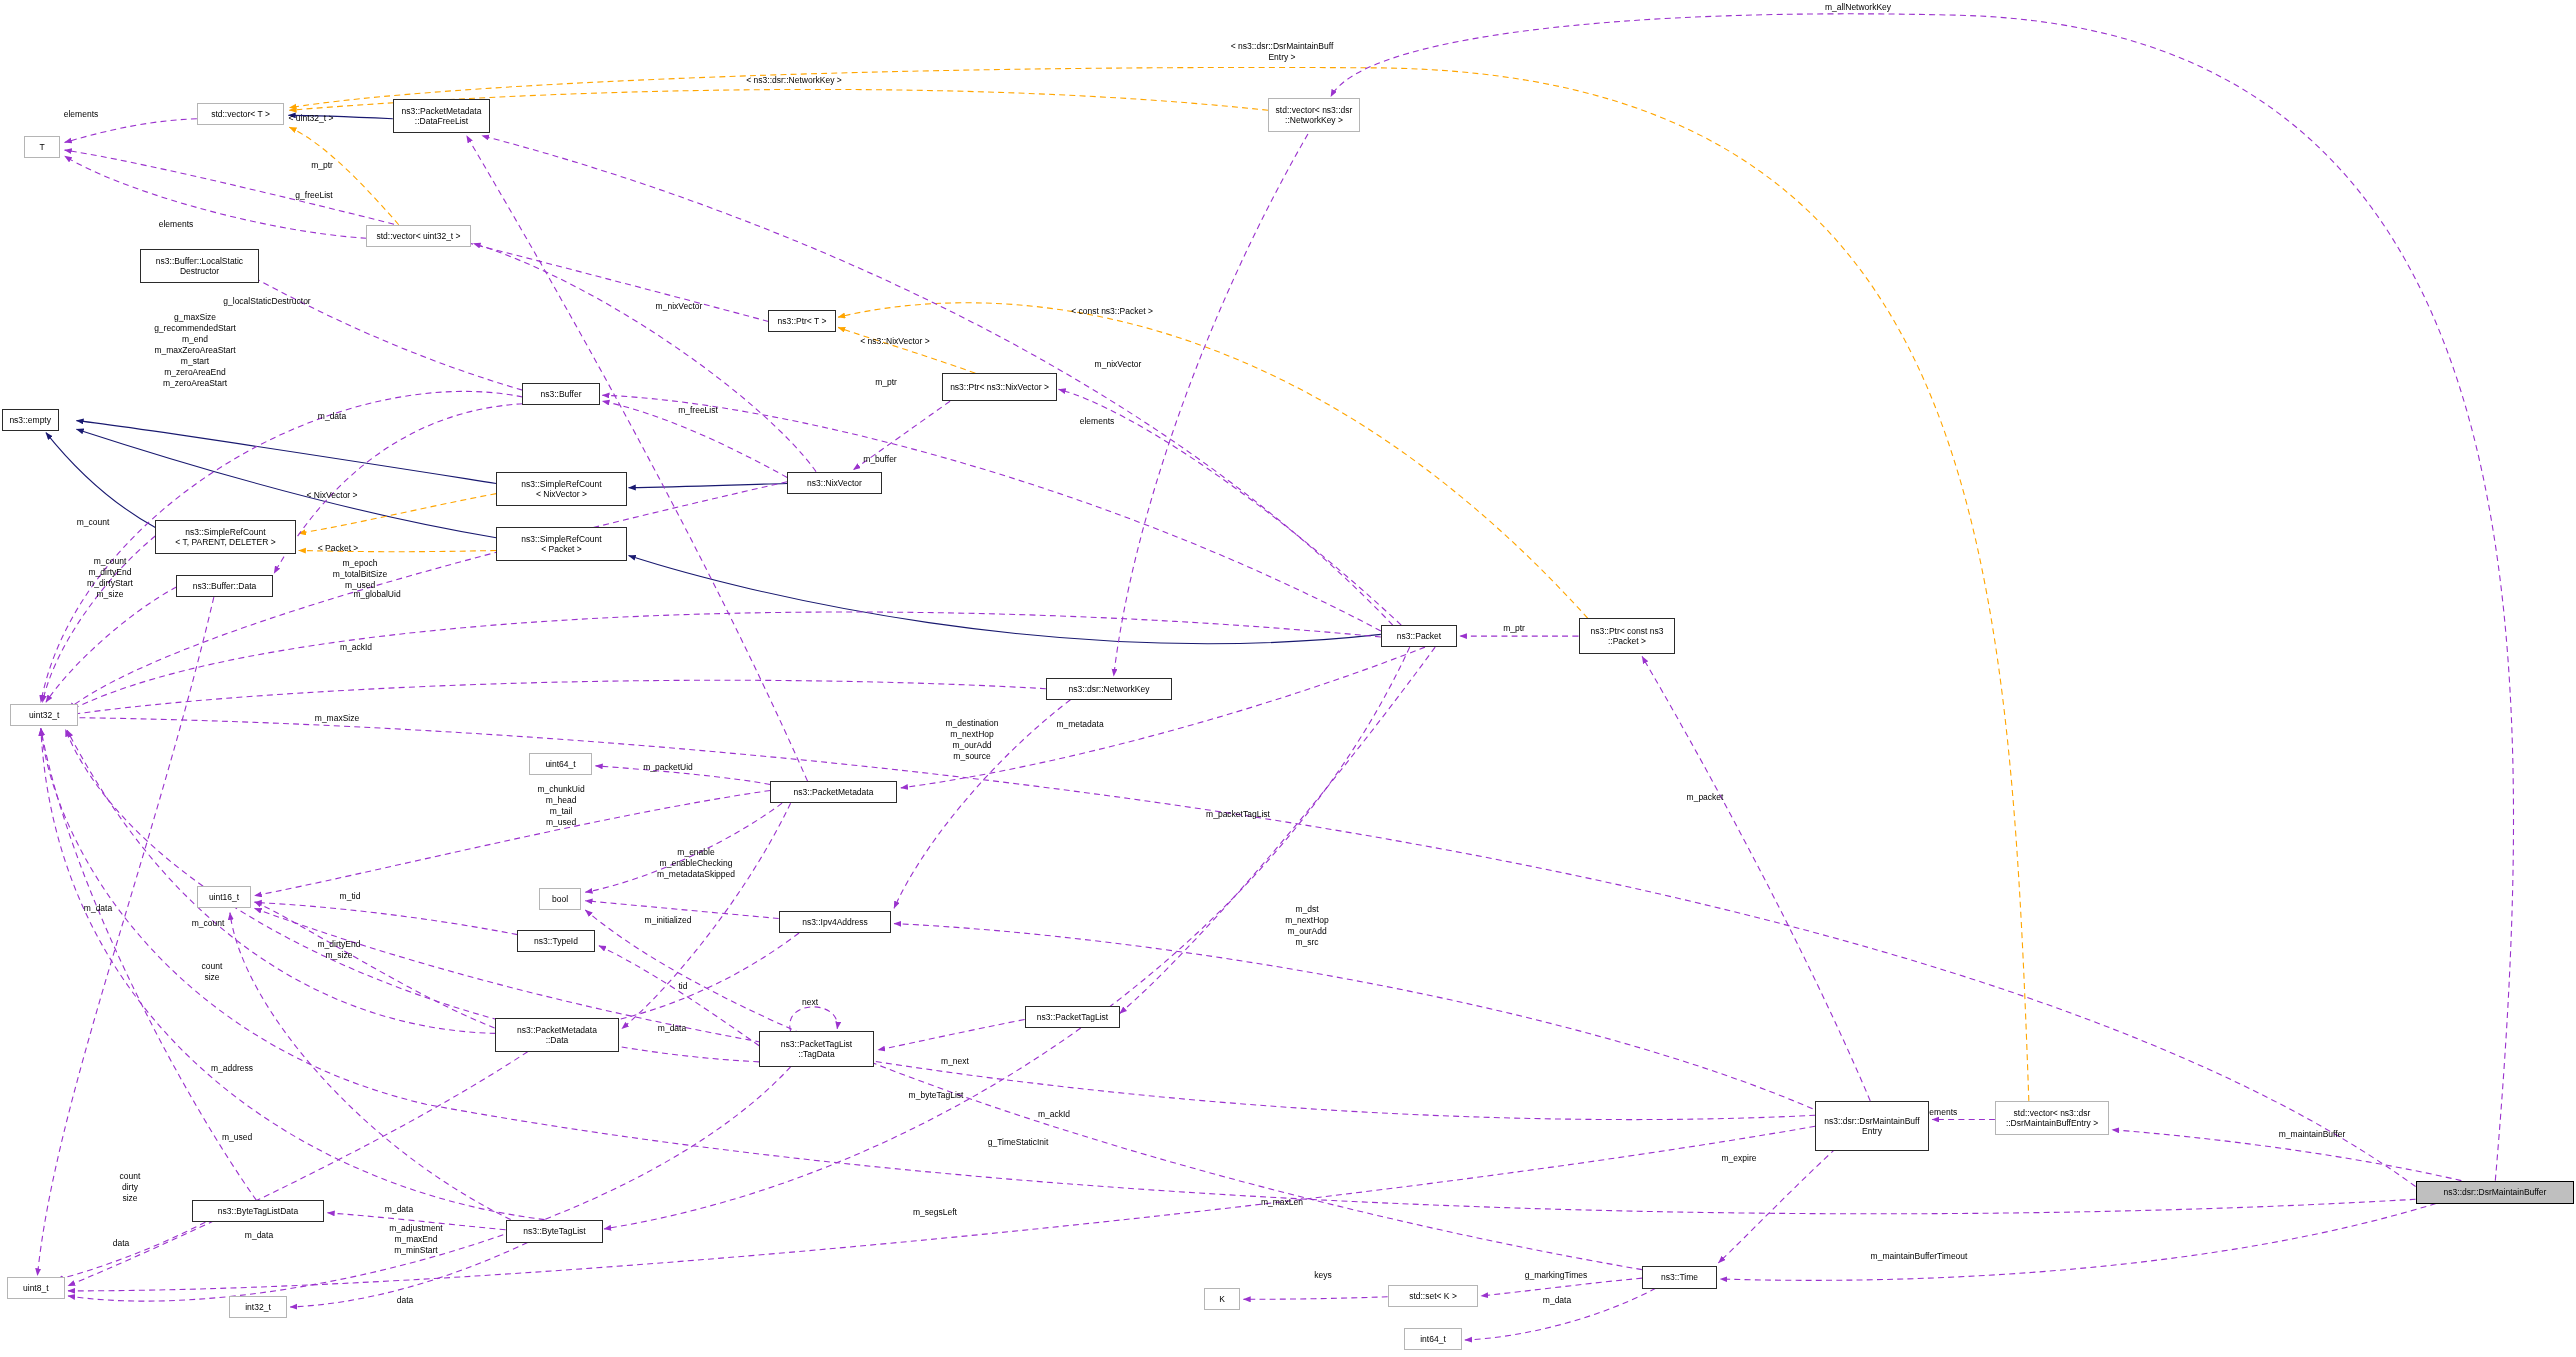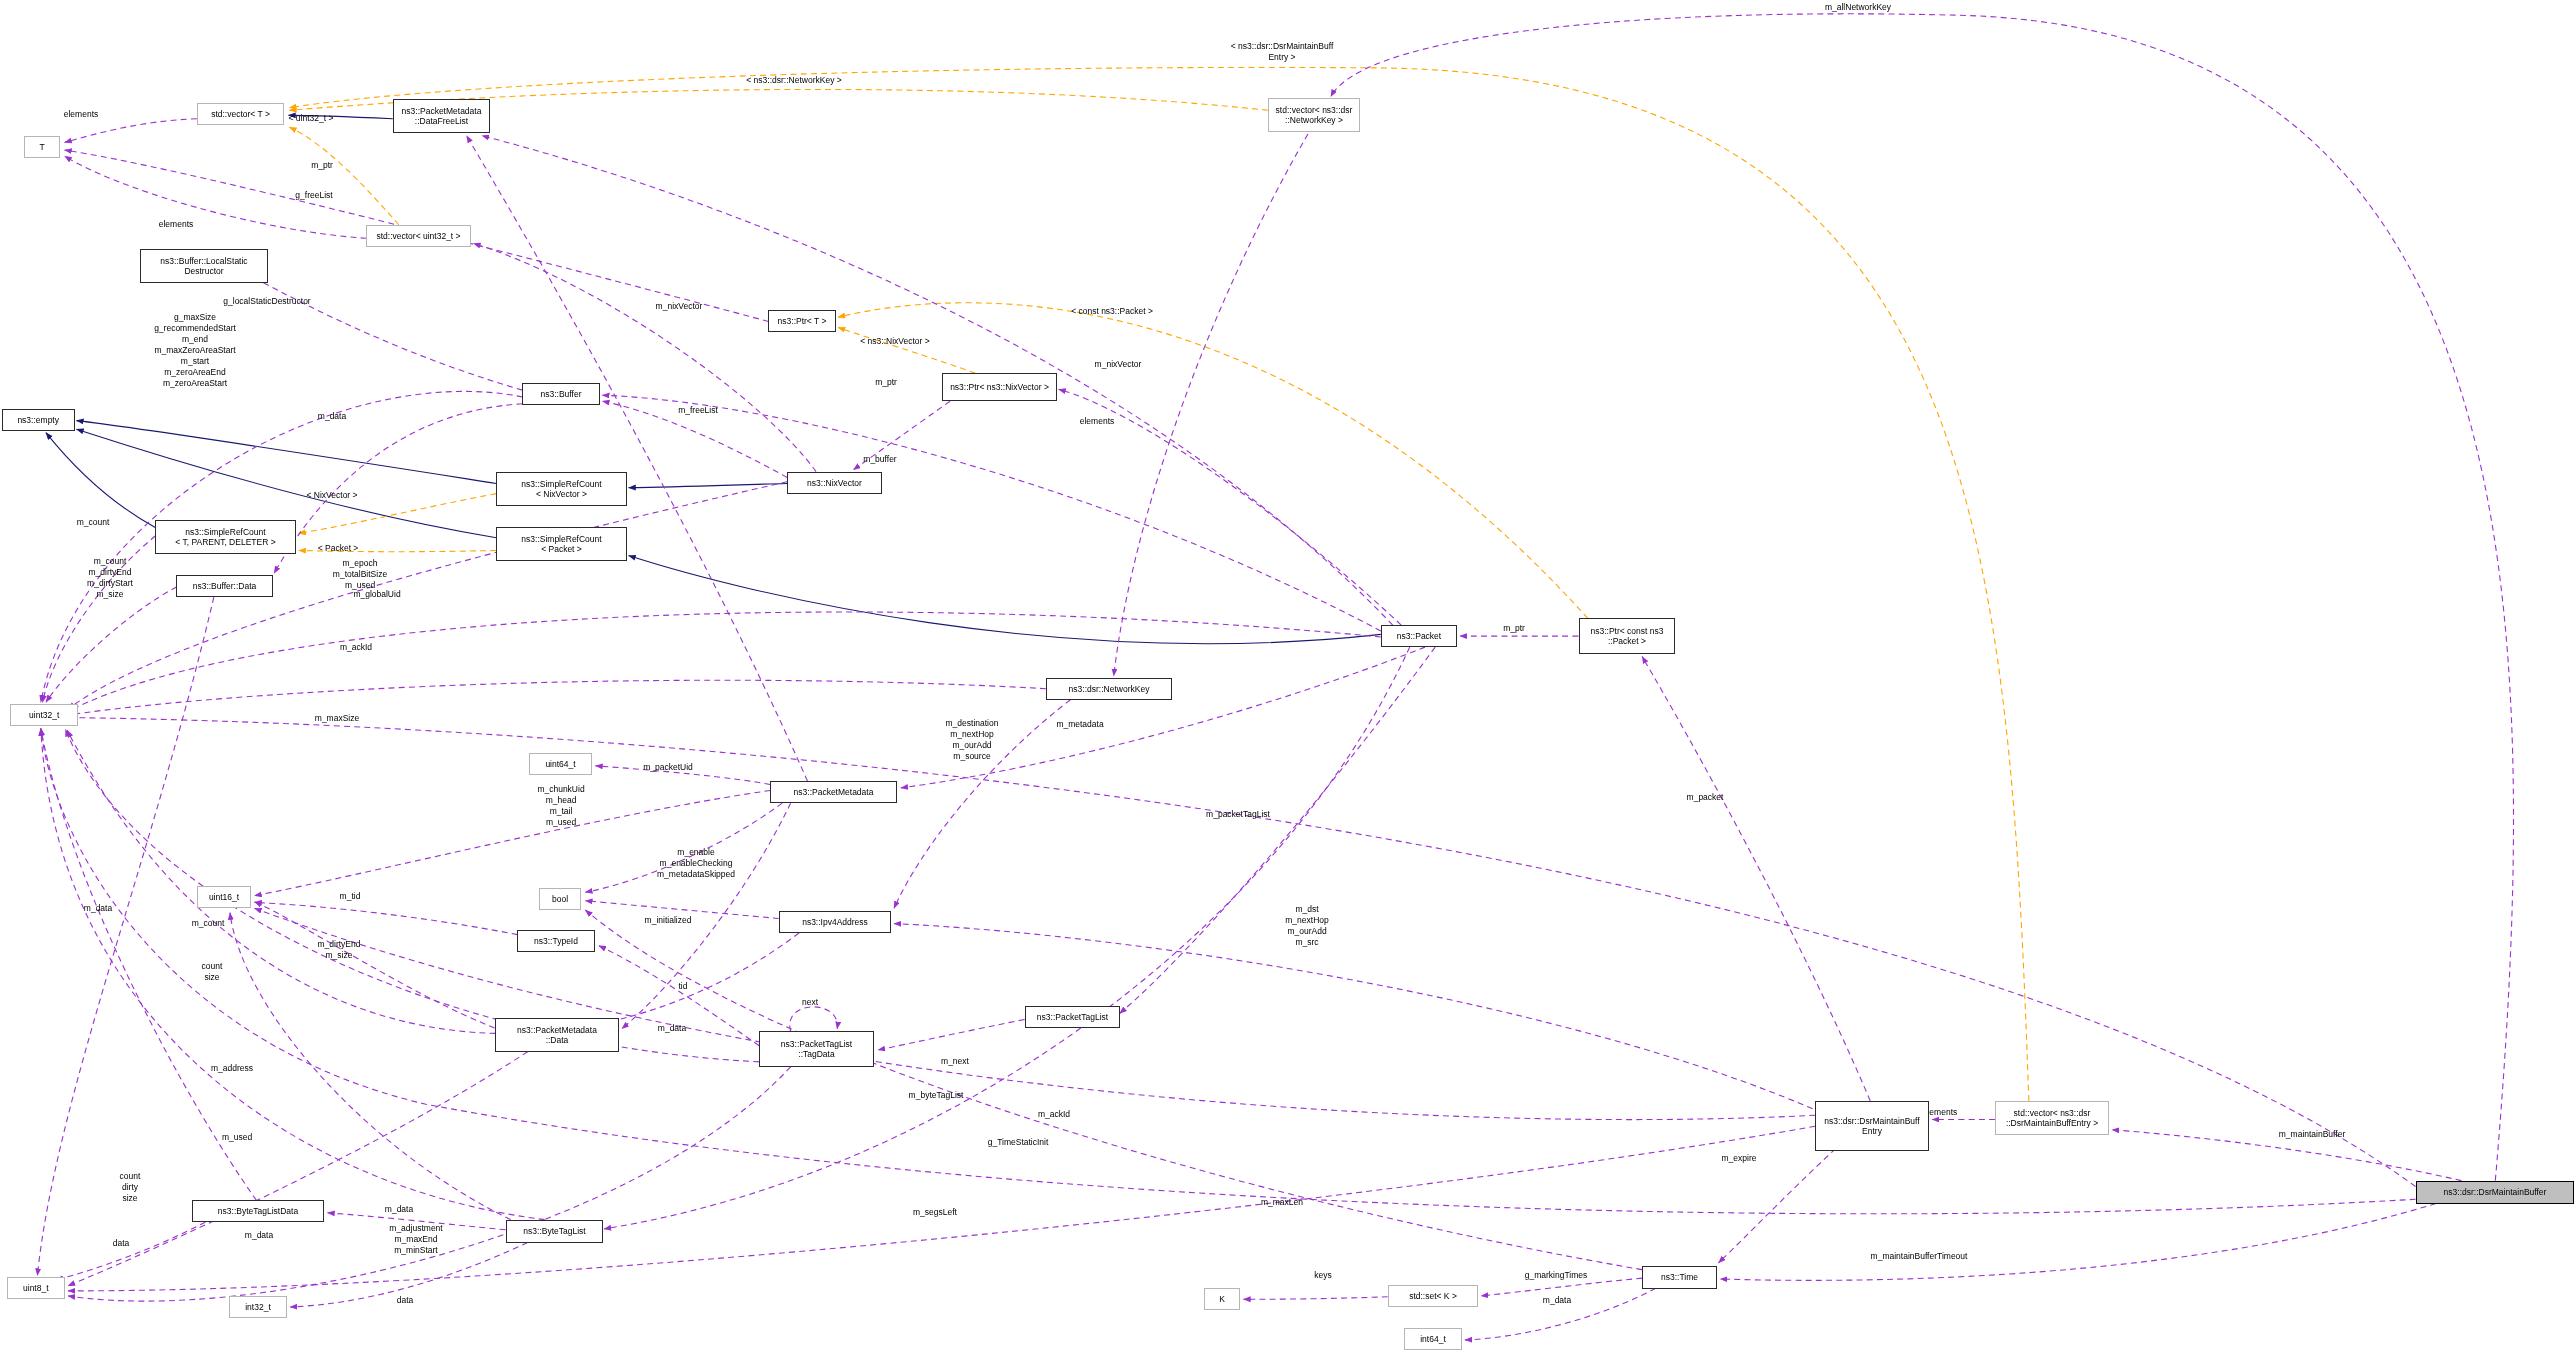--- a/index.html
+++ b/index.html
@@ -110,24 +110,24 @@
   <div id="nodes-layer">
       <div class="node template" style="left: 197px; top: 103px; width: 87px; height: 22px;">std::vector&lt; T &gt;</div>
       <div class="node template" style="left: 24px; top: 136px; width: 36px; height: 22px;">T</div>
       <div class="node class" style="left: 393px; top: 99px; width: 97px; height: 34px;">ns3::PacketMetadata
 ::DataFreeList</div>
       <div class="node template" style="left: 1268px; top: 98px; width: 92px; height: 34px;">std::vector&lt; ns3::dsr
 ::NetworkKey &gt;</div>
       <div class="node template" style="left: 366px; top: 225px; width: 105px; height: 22px;">std::vector&lt; uint32_t &gt;</div>
       <div class="node class" style="left: 768px; top: 310px; width: 68px; height: 22px;">ns3::Ptr&lt; T &gt;</div>
       <div class="node class" style="left: 942px; top: 373px; width: 115px; height: 28px;">ns3::Ptr&lt; ns3::NixVector &gt;</div>
-      <div class="node class" style="left: 140px; top: 249px; width: 128px; height: 34px;">ns3::Buffer::LocalStatic
+      <div class="node class" style="left: 140px; top: 249px; width: 119px; height: 34px;">ns3::Buffer::LocalStatic
 Destructor</div>
       <div class="node class" style="left: 522px; top: 383px; width: 78px; height: 22px;">ns3::Buffer</div>
-      <div class="node class" style="left: 1.7px; top: 409px; width: 73px; height: 22px;">ns3::empty</div>
+      <div class="node class" style="left: 1.7px; top: 409px; width: 57px; height: 22px;">ns3::empty</div>
       <div class="node class" style="left: 496px; top: 472px; width: 131px; height: 34px;">ns3::SimpleRefCount
 &lt; NixVector &gt;</div>
       <div class="node class" style="left: 787px; top: 472px; width: 95px; height: 22px;">ns3::NixVector</div>
       <div class="node class" style="left: 155px; top: 520px; width: 141px; height: 34px;">ns3::SimpleRefCount
 &lt; T, PARENT, DELETER &gt;</div>
       <div class="node class" style="left: 496px; top: 527px; width: 131px; height: 34px;">ns3::SimpleRefCount
 &lt; Packet &gt;</div>
       <div class="node class" style="left: 176px; top: 575px; width: 97px; height: 22px;">ns3::Buffer::Data</div>
       <div class="node class" style="left: 1381px; top: 625px; width: 76px; height: 22px;">ns3::Packet</div>
       <div class="node class" style="left: 1579px; top: 618px; width: 96px; height: 36px;">ns3::Ptr&lt; const ns3

